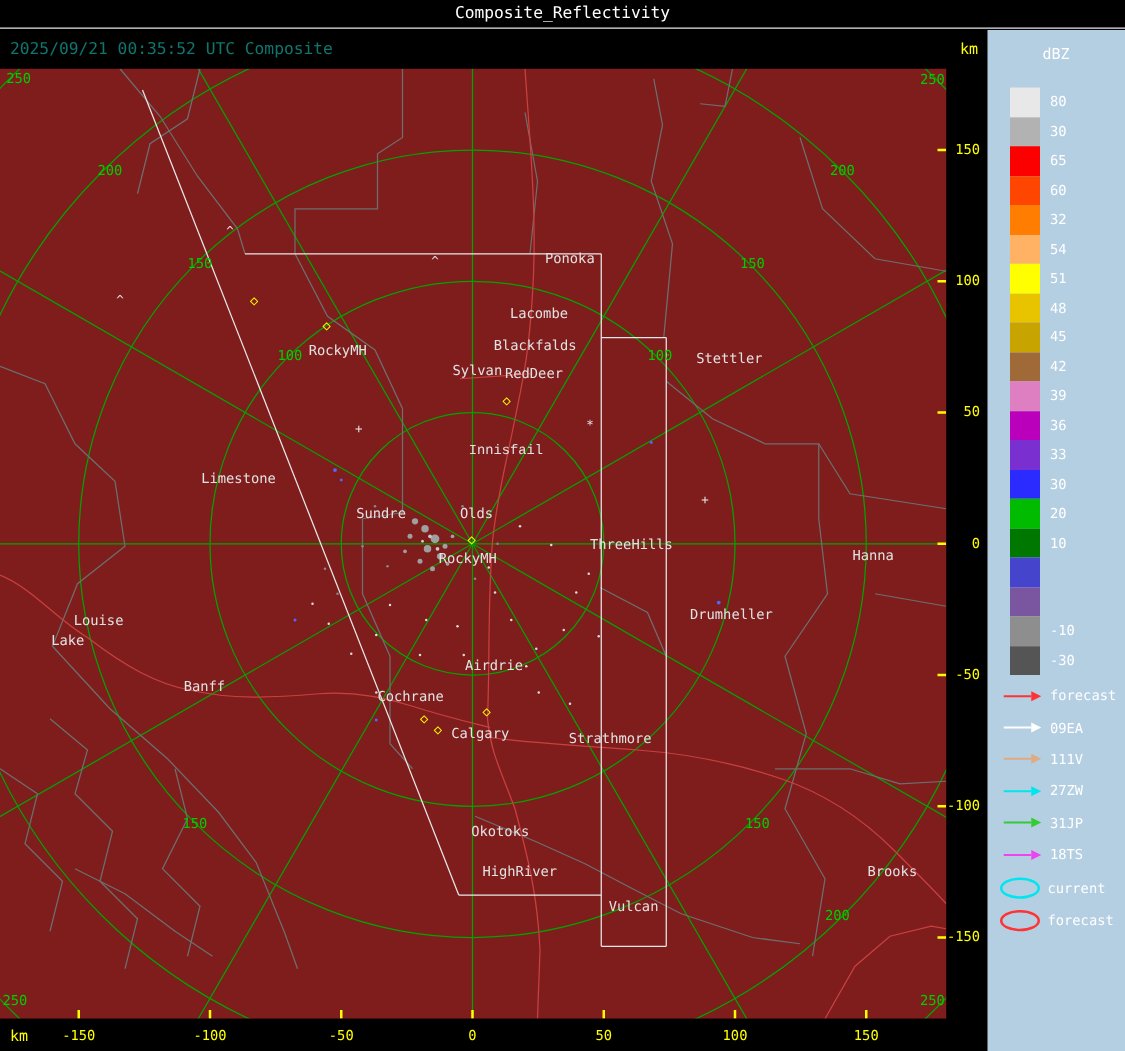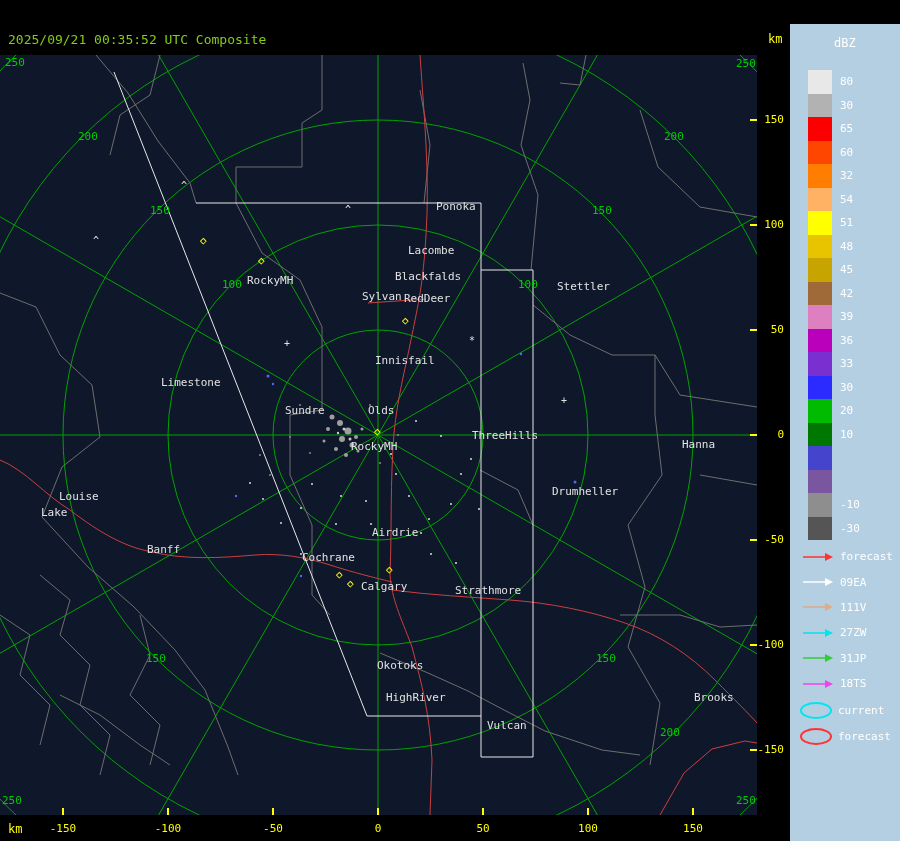--- a/index.html
+++ b/index.html
@@ -1,23 +1,23 @@
 <!DOCTYPE html>
 <html><head>
 <meta charset="utf-8">
 <style>
   html,body{margin:0;padding:0;background:#000;}
   .app{position:relative;width:900px;height:841px;background:#000;overflow:hidden;
        font-family:"DejaVu Sans Mono","Liberation Mono",monospace;}
   .titlebar{position:absolute;left:0;top:0;width:900px;height:22px;background:#000;
             border-bottom:1px solid #e8e8e8;color:#fff;text-align:center;
             font-size:13px;line-height:21px;}
-  .timestamp{position:absolute;left:8px;top:32px;color:#84cc16;font-size:13px;white-space:nowrap;}
+  .timestamp{position:absolute;left:8px;top:32px;color:#0f766e;font-size:13px;white-space:nowrap;}
   .km-top{position:absolute;left:768px;top:32px;color:#ffff00;font-size:12px;}
-  .map{position:absolute;left:0;top:55px;width:757px;height:760px;background:#0f172a;overflow:hidden;}
+  .map{position:absolute;left:0;top:55px;width:757px;height:760px;background:#7f1d1d;overflow:hidden;}
   .map svg{position:absolute;left:0;top:0;}
   .city{position:absolute;color:#e2e2e2;font-size:11px;white-space:nowrap;line-height:12px;}
   .rl{position:absolute;color:#00cc00;font-size:11px;white-space:nowrap;line-height:12px;}
   .sym{position:absolute;color:#e2e2e2;font-size:10px;line-height:10px;}
   .marker{position:absolute;color:#ffff00;font-size:11px;line-height:12px;}
   .raxis{position:absolute;left:757px;top:55px;width:33px;height:760px;}
   .ral{position:absolute;right:6px;color:#ffff00;font-size:11px;line-height:12px;}
   .footer{position:absolute;left:0;top:815px;width:790px;height:26px;background:#000;}
   .km-bottom{position:absolute;left:8px;top:7px;color:#ffff00;font-size:12px;}
   .fal{position:absolute;top:7px;width:40px;text-align:center;color:#ffff00;font-size:11px;}
@@ -34,20 +34,23 @@
   .ellipses{position:absolute;left:0;top:674px;width:110px;}
   .erow{display:flex;align-items:center;height:25.4px;}
   .ell{width:28px;height:13px;border:2px solid #fff;border-radius:50%;margin-left:10px;flex:none;background:transparent;}
   .elbl{margin-left:6px;font-size:11px;}
 </style>
 </head>
 <body>
 
 <div class="app">
 
+  <div class="titlebar">
+    <span>Composite_Reflectivity</span>
+  </div>
 
   <span class="timestamp">2025/09/21 00:35:52 UTC Composite</span>
   <span class="km-top">km</span>
 
   <div class="map" id="map">
     <svg id="map-svg" width="757" height="760">
       <g id="grid" stroke="#00a400" stroke-width="1" fill="none">
           <circle cx="378" cy="380" r="105"></circle>
           <circle cx="378" cy="380" r="210"></circle>
           <circle cx="378" cy="380" r="315"></circle>
@@ -207,21 +210,21 @@
         <span class="rl" style="left: 736px; top: 740px;">250</span>
       </div>
     <div id="cities">
         <span class="city" style="left: 436px; top: 146px;">Ponoka</span>
         <span class="city" style="left: 408px; top: 190px;">Lacombe</span>
         <span class="city" style="left: 395px; top: 216px;">Blackfalds</span>
         <span class="city" style="left: 362px; top: 236px;">Sylvan</span>
         <span class="city" style="left: 404px; top: 238px;">RedDeer</span>
         <span class="city" style="left: 557px; top: 226px;">Stettler</span>
         <span class="city" style="left: 247px; top: 220px;">RockyMH</span>
-        <span class="city" style="left: 375px; top: 300px;">Innisfail</span>
+        <span class="city" style="left: 375px; top: 300px; font-family: Liberation Mono, monospace;">Innisfail</span>
         <span class="city" style="left: 161px; top: 322px;">Limestone</span>
         <span class="city" style="left: 285px; top: 350px;">Sundre</span>
         <span class="city" style="left: 368px; top: 350px;">Olds</span>
         <span class="city" style="left: 351px; top: 386px;">RockyMH</span>
         <span class="city" style="left: 472px; top: 375px;">ThreeHills</span>
         <span class="city" style="left: 682px; top: 384px;">Hanna</span>
         <span class="city" style="left: 41px; top: 420px; margin-top: 32px;">Lake</span>
         <span class="city" style="left: 59px; top: 436px;">Louise</span>
         <span class="city" style="left: 552px; top: 431px;">Drumheller</span>
         <span class="city" style="left: 147px; top: 489px;">Banff</span>

